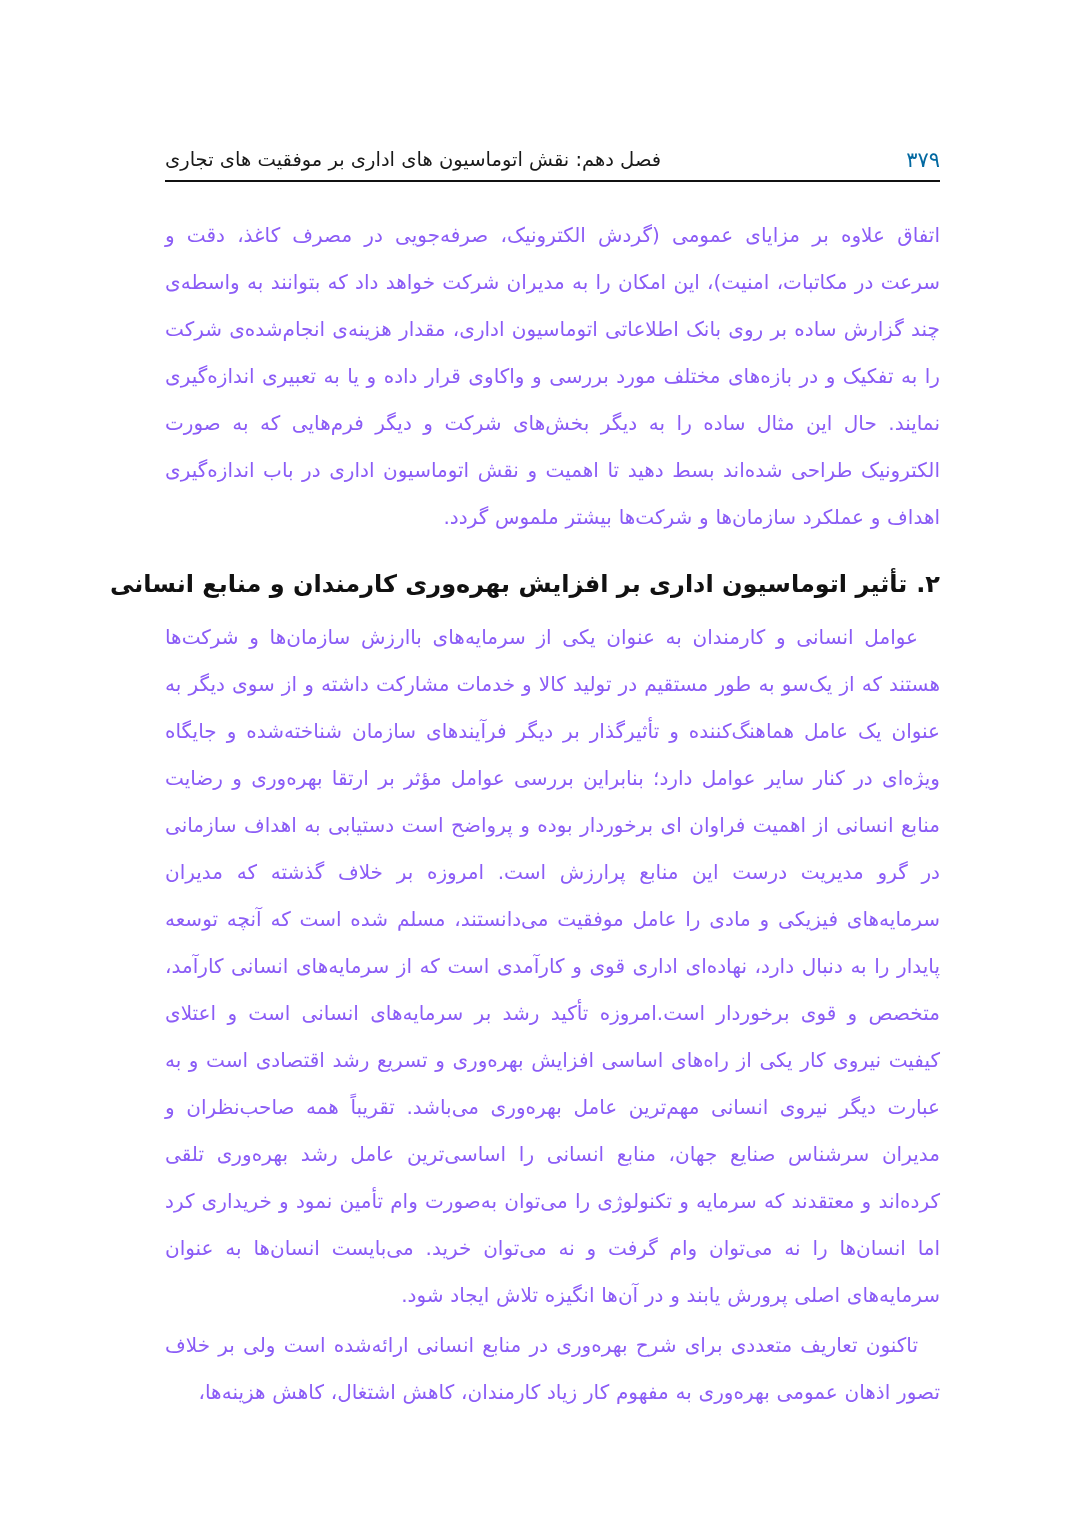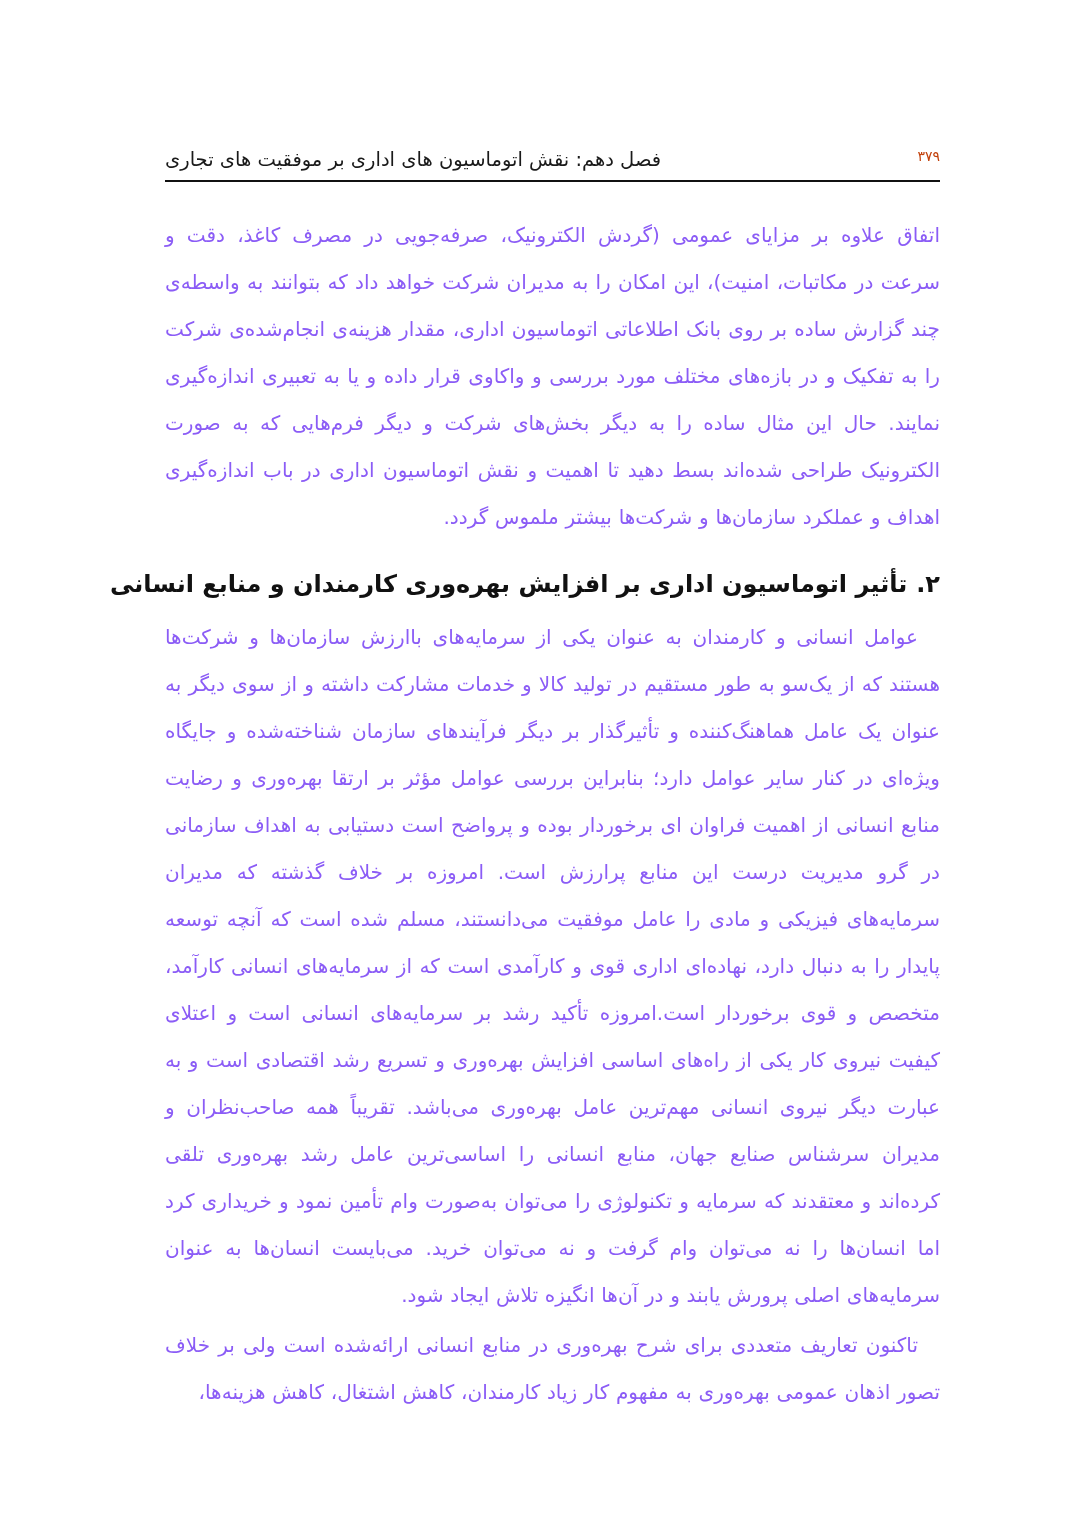--- a/index.html
+++ b/index.html
@@ -37,22 +37,22 @@
   .header-title {
     direction: rtl;
     font-size: 19.5px;
     color: #1a1a1a;
     letter-spacing: 0;
     white-space: nowrap;
     line-height: 1.2;
   }
   .header-pageno {
     direction: rtl;
-    font-size: 14px;
-    color: #c2410c;
+    font-size: 21px;
+    color: #0369a1;
     white-space: nowrap;
     line-height: 1.2;
   }
   .header-rule {
     position: absolute;
     top: 180px;
     left: 165px;
     width: 775px;
     height: 2px;
     background: #111111;

